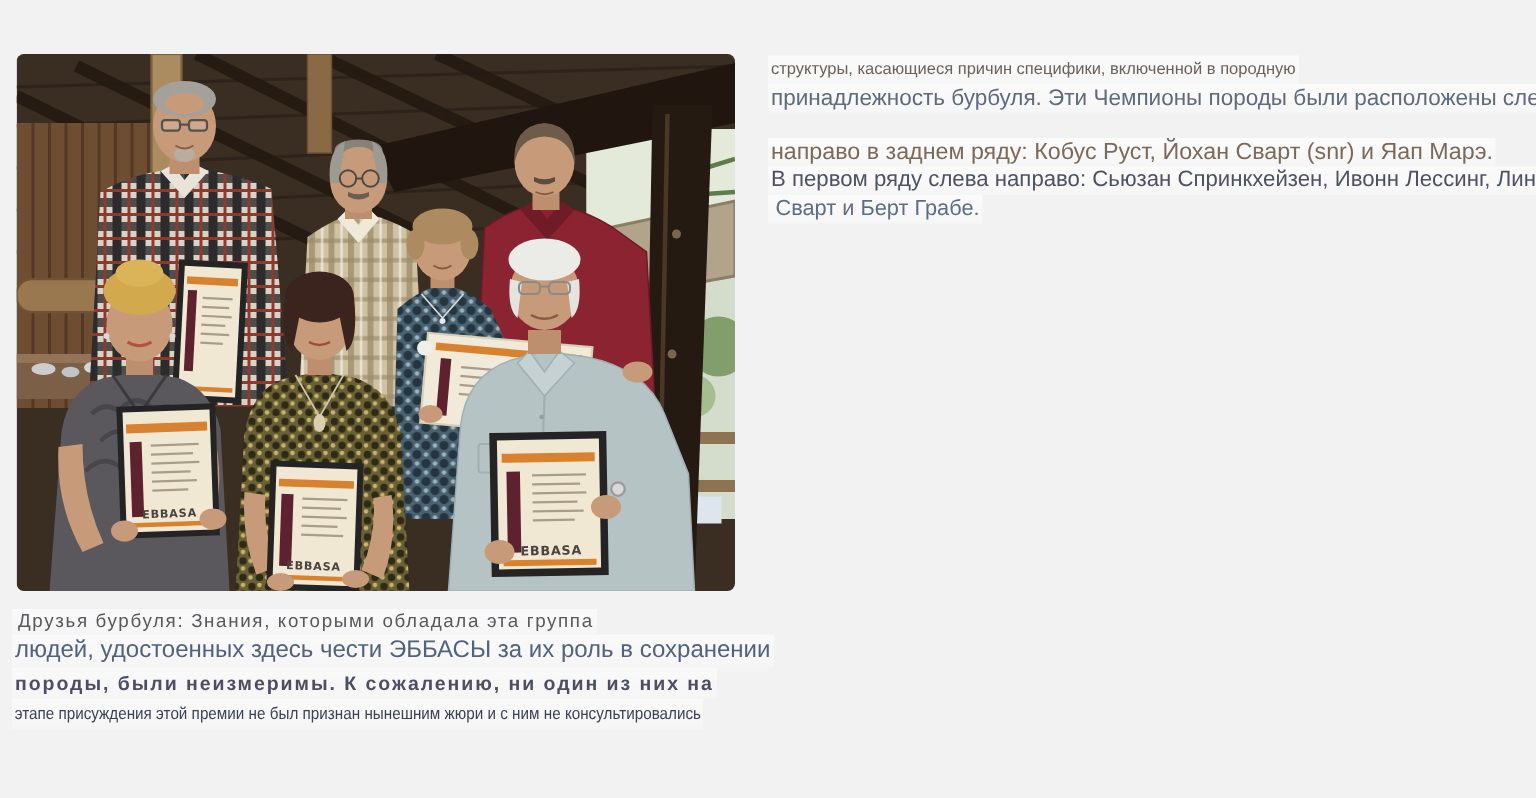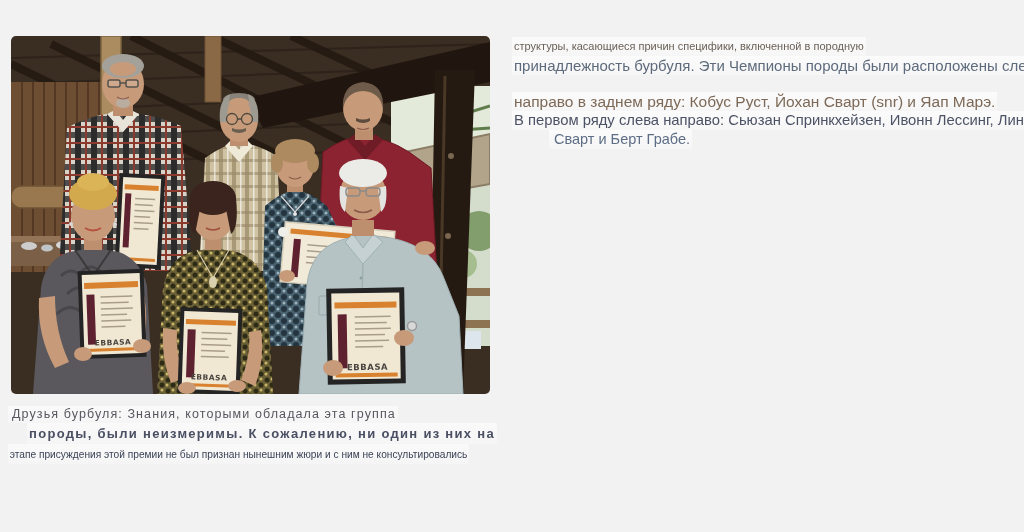--- a/index.html
+++ b/index.html
@@ -346,22 +346,23 @@
 
       <ellipse cx="414" cy="212" rx="10" ry="7" fill="#c79b79"></ellipse>
     </svg>
   </div>
 
   <div class="right-text">
     <div class="rt rt1" style="color: rgb(107, 97, 88);">структуры, касающиеся причин специфики, включенной в породную</div>
     <div class="rt rt2" style="color: rgb(94, 107, 125);">принадлежность бурбуля. Эти Чемпионы породы были расположены слева</div>
     <div class="rt rt3" style="color: rgb(125, 105, 87);">направо в заднем ряду: Кобус Руст, Йохан Сварт (snr) и Яап Марэ.</div>
     <div class="rt rt4" style="color: rgb(76, 82, 101);">В первом ряду слева направо: Сьюзан Спринкхейзен, Ивонн Лессинг, Линда</div>
-    <div class="rt rt5" style="color: rgb(93, 109, 133); margin-left: 37px;">Сварт и Берт Грабе.</div>
+    <div class="rt rt5" style="color: rgb(93, 109, 133);">Сварт и Берт Грабе.</div>
   </div>
 
   <div class="caption">
     <div class="cap cap1" style="color: rgb(87, 88, 95);">Друзья бурбуля: Знания, которыми обладала эта группа</div>
-    <div class="cap cap3" style="color: rgb(74, 79, 99); margin-left: 19px;">породы, были неизмеримы. К сожалению, ни один из них на</div>
+    <div class="cap cap2" style="color: rgb(81, 98, 127);">людей, удостоенных здесь чести ЭББАСЫ за их роль в сохранении</div>
+    <div class="cap cap3" style="color: rgb(74, 79, 99);">породы, были неизмеримы. К сожалению, ни один из них на</div>
     <div class="cap cap4" style="color: rgb(58, 66, 86);">этапе присуждения этой премии не был признан нынешним жюри и с ним не консультировались</div>
   </div>
 
 </div>
 
 </body></html>

